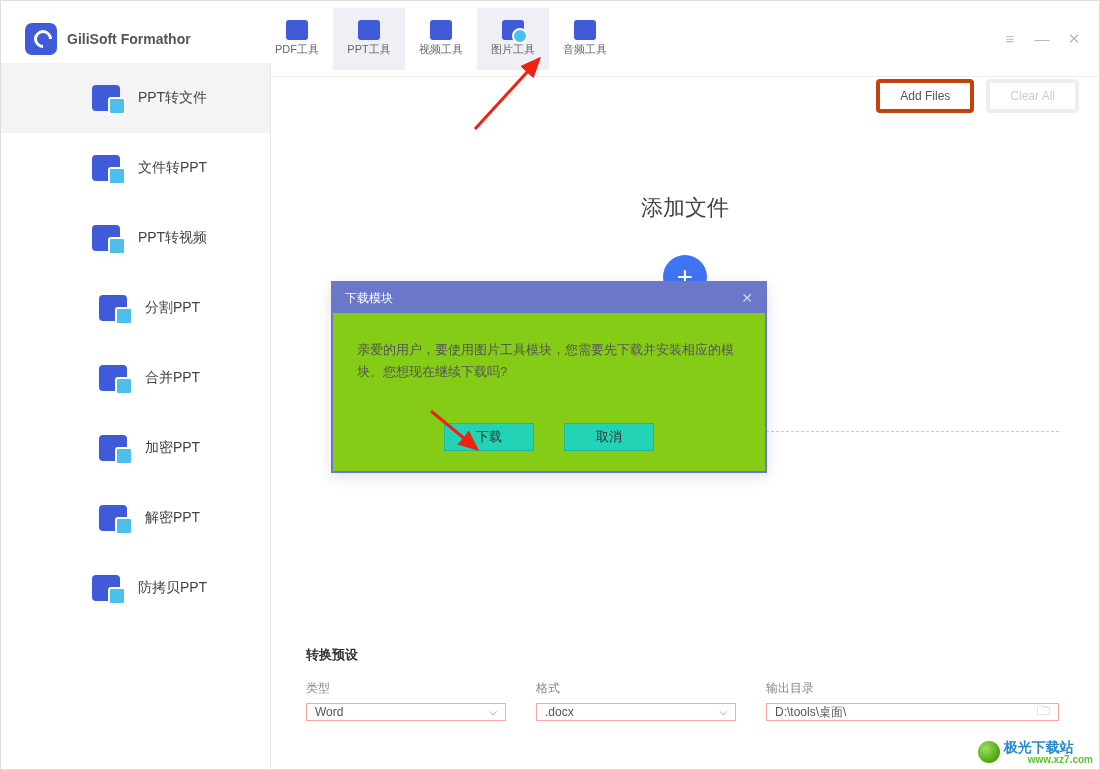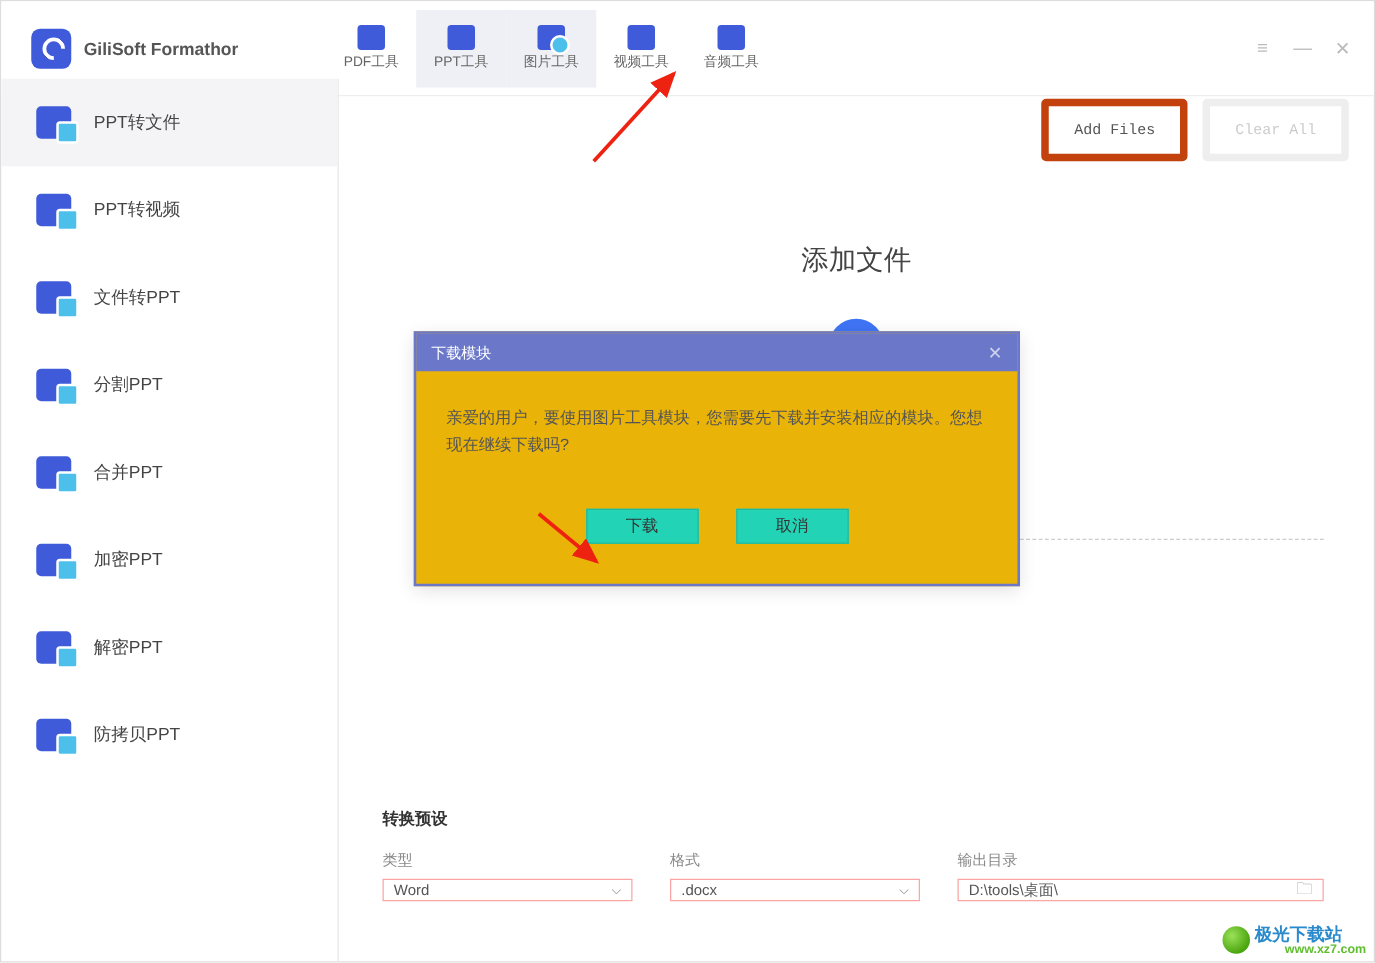--- a/index.html
+++ b/index.html
@@ -18,30 +18,30 @@
 .tool-ico { width: 22px; height: 20px; background: #3f5bd9; border-radius: 3px; position: relative; }
 .tool-ico::before { content: ""; position: absolute; right: -4px; bottom: -4px; width: 12px; height: 12px; border-radius: 50%; background: #4cc0ea; border: 2px solid #fff; display: none; }
 .tool.img .tool-ico::before { display: block; }
 .tool-lbl { font-size: 11px; color: #666; }
 
 .winctl { margin-left: auto; padding-right: 16px; display: flex; gap: 14px; color: #bbb; font-size: 15px; align-items: center; }
 .winctl span { cursor: pointer; width: 18px; text-align: center; }
 
 
 .sidebar { position: absolute; left: 0; top: 62px; width: 270px; bottom: 0; border-right: 1px solid #e8e8e8; }
-.side-item { height: 70px; display: flex; align-items: center; padding-left: 28px; gap: 18px; cursor: pointer; }
+.side-item { height: 70px; display: flex; align-items: center; padding-left: 28px; gap: 18px; cursor: pointer; justify-content: center; }
 .side-item.active { background: #f4f4f6; }
 .side-ico { width: 28px; height: 26px; background: #3f5bd9; border-radius: 4px; position: relative; flex-shrink: 0; }
 .side-ico::after { content: ""; position: absolute; right: -6px; bottom: -4px; width: 14px; height: 14px; background: #4cc0ea; border: 2px solid #fff; border-radius: 3px; }
 .side-lbl { font-size: 14px; color: #444; }
 
 
 .main { position: absolute; left: 270px; right: 0; top: 62px; bottom: 0; }
 .topbtns { position: absolute; top: 16px; right: 20px; display: flex; gap: 12px; }
-.pillbtn { height: 50px; padding: 0 20px; border: 6px solid #c2410c; background: #fff; border-radius: 4px; font-size: 12px; color: #555; display: flex; align-items: center; cursor: pointer; font-family: Liberation Mono, monospace; }
+.pillbtn { height: 34px; padding: 0 20px; border: 4px solid #c2410c; background: #fff; border-radius: 4px; font-size: 12px; color: #555; display: flex; align-items: center; cursor: pointer; }
 .pillbtn.dis { color: #ccc; border-color: #eee; }
 
 .addzone { position: absolute; top: 130px; left: 0; right: 0; display: flex; flex-direction: column; align-items: center; gap: 32px; text-align: right; }
 .add-title { font-size: 22px; color: #444; }
 .add-circle { width: 44px; height: 44px; border-radius: 50%; background: #3f74f5; display: flex; align-items: center; justify-content: center; color: #fff; font-size: 28px; cursor: pointer; }
 .dashline { position: absolute; top: 368px; left: 300px; right: 40px; border-top: 1px dashed #ccc; }
 
 
 .presets { position: absolute; left: 35px; right: 40px; bottom: 48px; }
 .preset-h { font-size: 13px; color: #333; margin-bottom: 16px; font-weight: 600; }
@@ -50,25 +50,25 @@
 .preset-col.w1 { width: 200px; } .preset-col.w2 { width: 200px; } .preset-col.w3 { flex: 1; }
 .fld-lbl { font-size: 12px; color: #888; }
 .selbox { height: 18px; border: 1px solid #fca5a5; display: flex; align-items: center; padding: 0 8px; font-size: 12px; color: #555; position: relative; background: #fff; cursor: pointer; }
 .selbox .chev { position: absolute; right: 8px; font-size: 10px; color: #888; }
 .selbox .fold { position: absolute; right: 8px; font-size: 13px; color: #aaa; }
 
 .convertbtn { position: absolute; right: 40px; bottom: 8px; width: 160px; height: 28px; }
 
 
 .overlay { position: absolute; inset: 0;  pointer-events: none; }
-.modal { position: absolute; left: 330px; top: 264px; width: 485px; background: #eab308; border: 2px solid #6b78c9; box-shadow: 0 4px 14px rgba(0,0,0,.12); pointer-events: auto; }
+.modal { position: absolute; left: 330px; top: 280px; width: 436px; background: #84cc16; border: 2px solid #6b78c9; box-shadow: 0 4px 14px rgba(0,0,0,.12); pointer-events: auto; }
 .modal-h { height: 30px; background: #6b78c9; color: #fff; font-size: 12px; display: flex; align-items: center; padding: 0 12px; }
 .modal-h .x { margin-left: auto; color: #cfd3ef; cursor: pointer; font-size: 14px; }
 .modal-b { padding: 26px 24px 18px; font-size: 13px; color: #555; line-height: 1.7; min-height: 110px; }
-.modal-f { display: flex; justify-content: center; gap: 30px; padding-bottom: 32px; }
+.modal-f { display: flex; justify-content: center; gap: 30px; padding-bottom: 20px; }
 .mbtn { width: 90px; height: 28px; background: #23d3b5; border: 1px solid #1fb9a0; color: #333; font-size: 13px; display: flex; align-items: center; justify-content: center; cursor: pointer; }
 
 
 .arrow { position: absolute; pointer-events: none; }
 .arrow.a1 { left: 468px; top: 52px; width: 80px; height: 80px; }
 .arrow.a2 { left: 426px; top: 406px; width: 56px; height: 50px; }
 .arrow svg { width: 100%; height: 100%; }
 
 
 .wm { position: absolute; right: 6px; bottom: 4px; display: flex; align-items: center; gap: 4px; font-size: 14px; color: #2a8acb; font-weight: 700; pointer-events: none; }
@@ -85,52 +85,52 @@
   </div>
   <div class="tools">
     <div class="tool">
         <div class="tool-ico"></div>
         <div class="tool-lbl">PDF工具</div>
       </div>
     <div class="tool sel">
         <div class="tool-ico"></div>
         <div class="tool-lbl">PPT工具</div>
       </div>
+    <div class="tool">
+        <div class="tool-ico"></div>
+        <div class="tool-lbl">视频工具</div>
+      </div>
     <div class="tool sel img">
         <div class="tool-ico"></div>
         <div class="tool-lbl">图片工具</div>
-      </div>
-    <div class="tool">
-        <div class="tool-ico"></div>
-        <div class="tool-lbl">视频工具</div>
       </div>
     <div class="tool">
         <div class="tool-ico"></div>
         <div class="tool-lbl">音频工具</div>
       </div>
   </div>
   <div class="winctl">
     <span>≡</span>
     <span>—</span>
     <span>✕</span>
   </div>
 </div>
 
 <div class="sidebar">
   <div class="side-item active">
       <div class="side-ico"></div>
       <div class="side-lbl">PPT转文件</div>
     </div>
   <div class="side-item">
       <div class="side-ico"></div>
+      <div class="side-lbl">文件转PPT</div>
+    </div>
+  <div class="side-item">
+      <div class="side-ico"></div>
       <div class="side-lbl">PPT转视频</div>
-    </div>
-  <div class="side-item">
-      <div class="side-ico"></div>
-      <div class="side-lbl">文件转PPT</div>
     </div>
   <div class="side-item">
       <div class="side-ico"></div>
       <div class="side-lbl">分割PPT</div>
     </div>
   <div class="side-item">
       <div class="side-ico"></div>
       <div class="side-lbl">合并PPT</div>
     </div>
   <div class="side-item">

